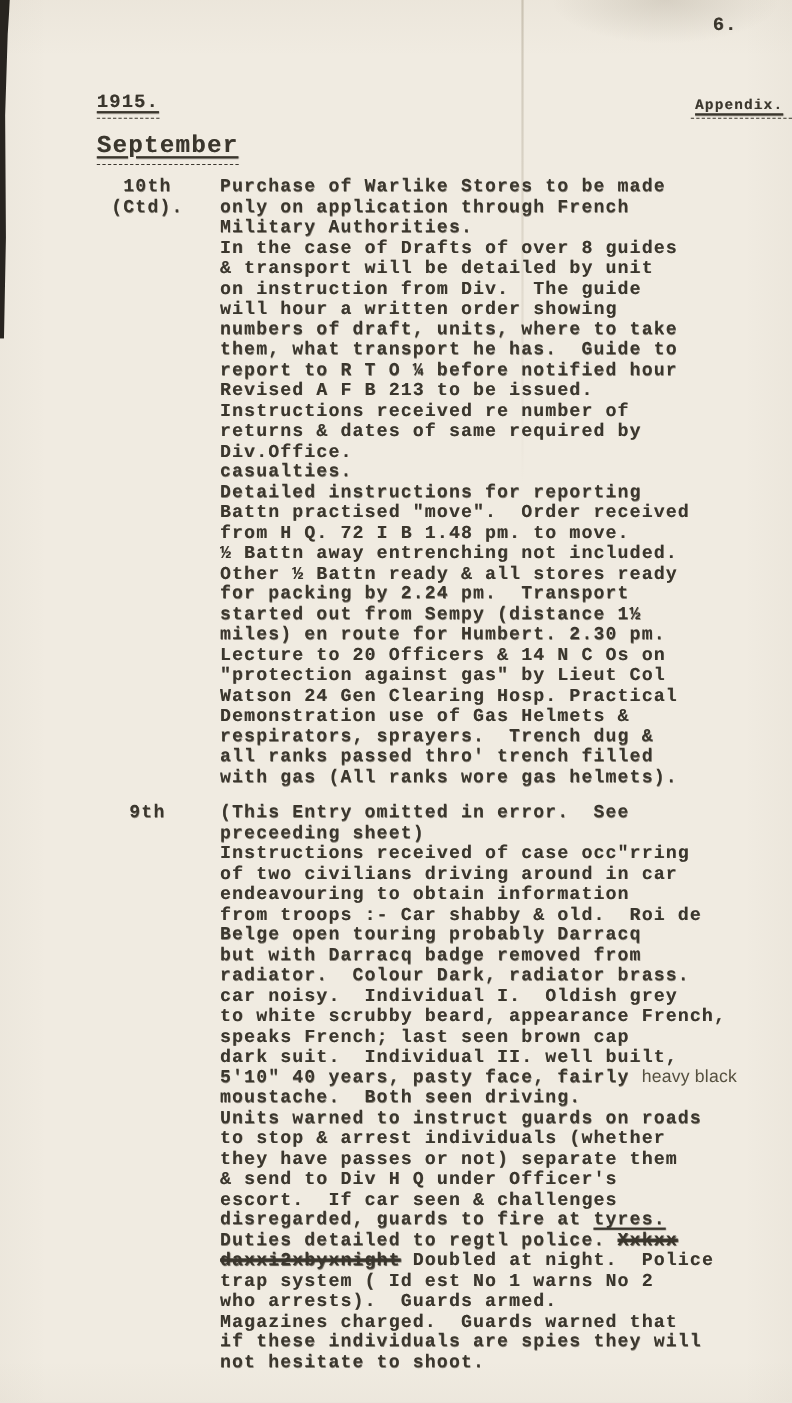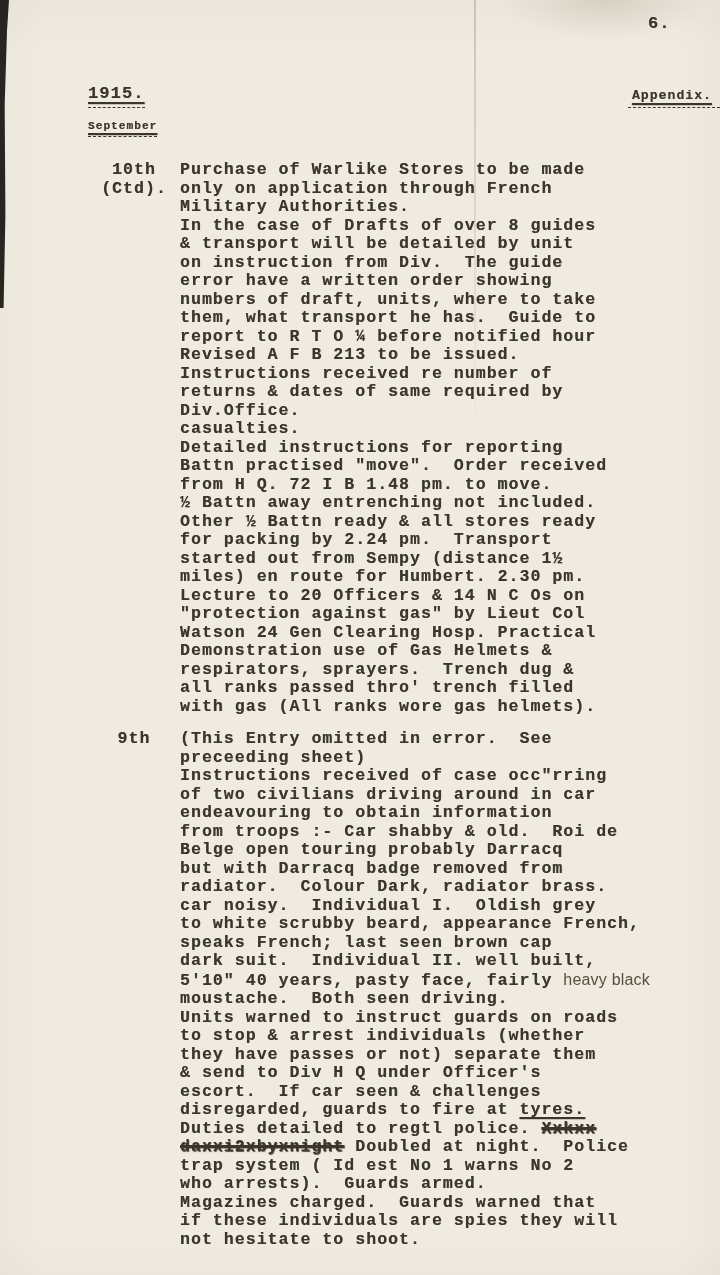--- a/index.html
+++ b/index.html
@@ -53,21 +53,21 @@
     letter-spacing: 1px;
   }
   .year-heading {
     position: absolute;
     left: 88px; top: 84px;
     font-size: 17px;
   }
   .month-heading {
     position: absolute;
     left: 88px; top: 120px;
-    font-size: 11px;
+    font-size: 22px;
   }
   .appendix-heading {
     position: absolute;
     right: 0; top: 88px;
     font-size: 13px;
   }
   .head-underline {
     display: inline-block;
     letter-spacing: 1.1px;
     text-decoration: underline;
@@ -89,21 +89,21 @@
   .entry-row { display: flex; align-items: flex-start; }
   .entry-row + .entry-row { margin-top: 14px; }
   .entry-date-col { width: 92px; flex-shrink: 0; }
   .entry-date-col div {
     font-size: 16.5px;
     line-height: 18.5px;
     letter-spacing: 1.05px;
     white-space: pre;
     text-align: center;
   }
-  .entry-body { flex: 1; }
+  .entry-body { flex: 1; margin-left: 20px; }
   .line {
     font-size: 16.5px;
     line-height: 18.5px;
     letter-spacing: 1.05px;
     white-space: pre;
   }
   .seg-plain { }
   .seg-underline {
     text-decoration: underline;
     text-decoration-thickness: 2px;
@@ -152,21 +152,21 @@
           <div>10th</div>
           <div>(Ctd).</div>
         </div>
         <div class="entry-body">
           <div class="line"><span class="seg-plain">Purchase of Warlike Stores to be made</span></div>
           <div class="line"><span class="seg-plain">only on application through French</span></div>
           <div class="line"><span class="seg-plain">Military Authorities.</span></div>
           <div class="line"><span class="seg-plain">In the case of Drafts of over 8 guides</span></div>
           <div class="line"><span class="seg-plain">&amp; transport will be detailed by unit</span></div>
           <div class="line"><span class="seg-plain">on instruction from Div.  The guide</span></div>
-          <div class="line"><span class="seg-plain">error have a written order showing</span></div>
+          <div class="line"><span class="seg-plain">will hour a written order showing</span></div>
           <div class="line"><span class="seg-plain">numbers of draft, units, where to take</span></div>
           <div class="line"><span class="seg-plain">them, what transport he has.  Guide to</span></div>
           <div class="line"><span class="seg-plain">report to R T O ¼ before notified hour</span></div>
           <div class="line"><span class="seg-plain">Revised A F B 213 to be issued.</span></div>
           <div class="line"><span class="seg-plain">Instructions received re number of</span></div>
           <div class="line"><span class="seg-plain">returns &amp; dates of same required by</span></div>
           <div class="line"><span class="seg-plain">Div.Office.</span></div>
           <div class="line"><span class="seg-plain">casualties.</span></div>
           <div class="line"><span class="seg-plain">Detailed instructions for reporting</span></div>
           <div class="line"><span class="seg-plain">Battn practised "move".  Order received</span></div>

